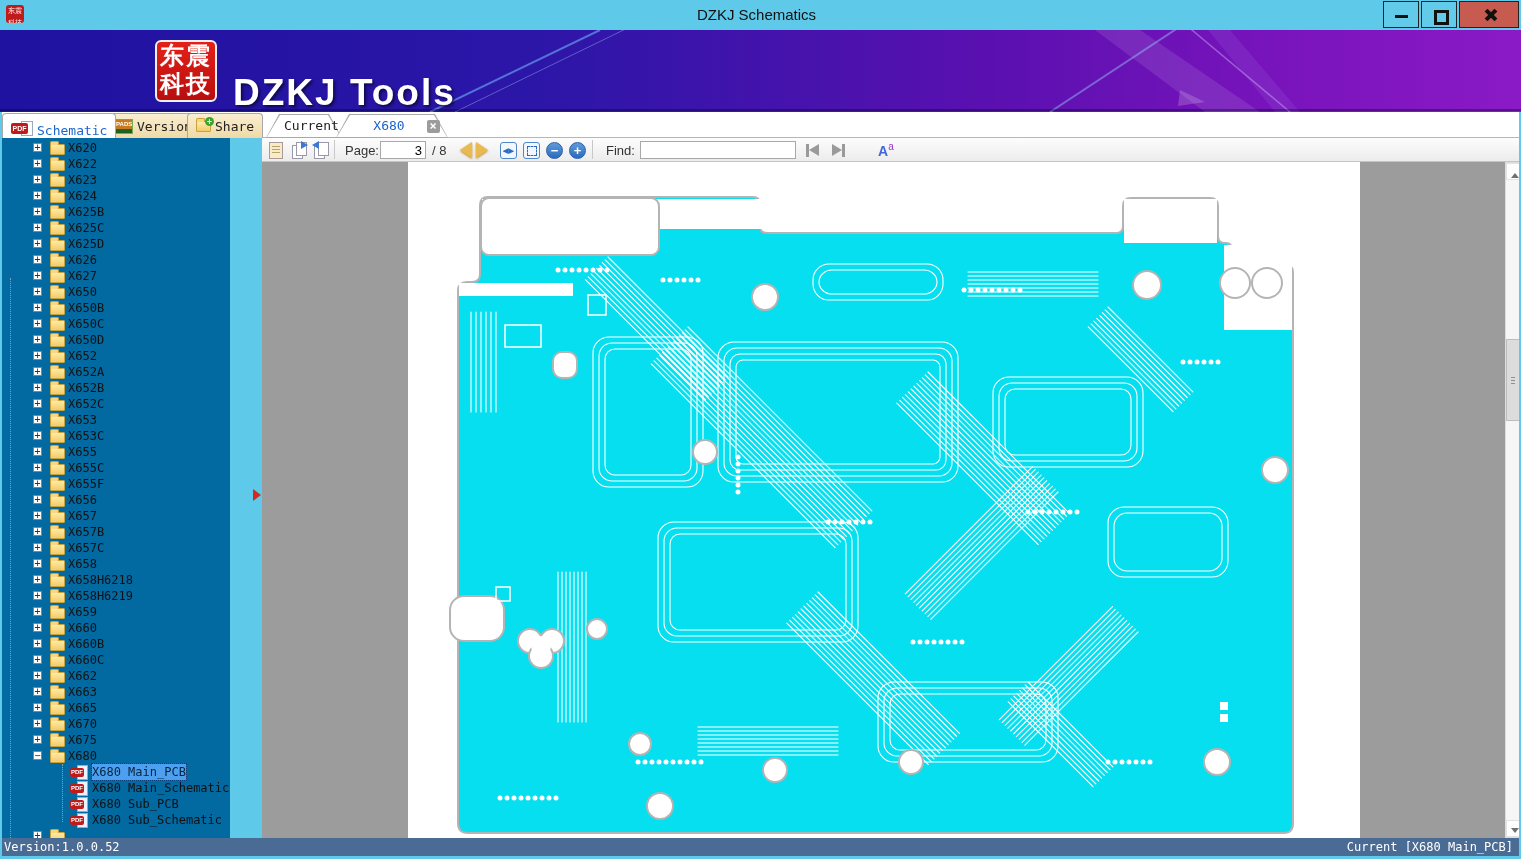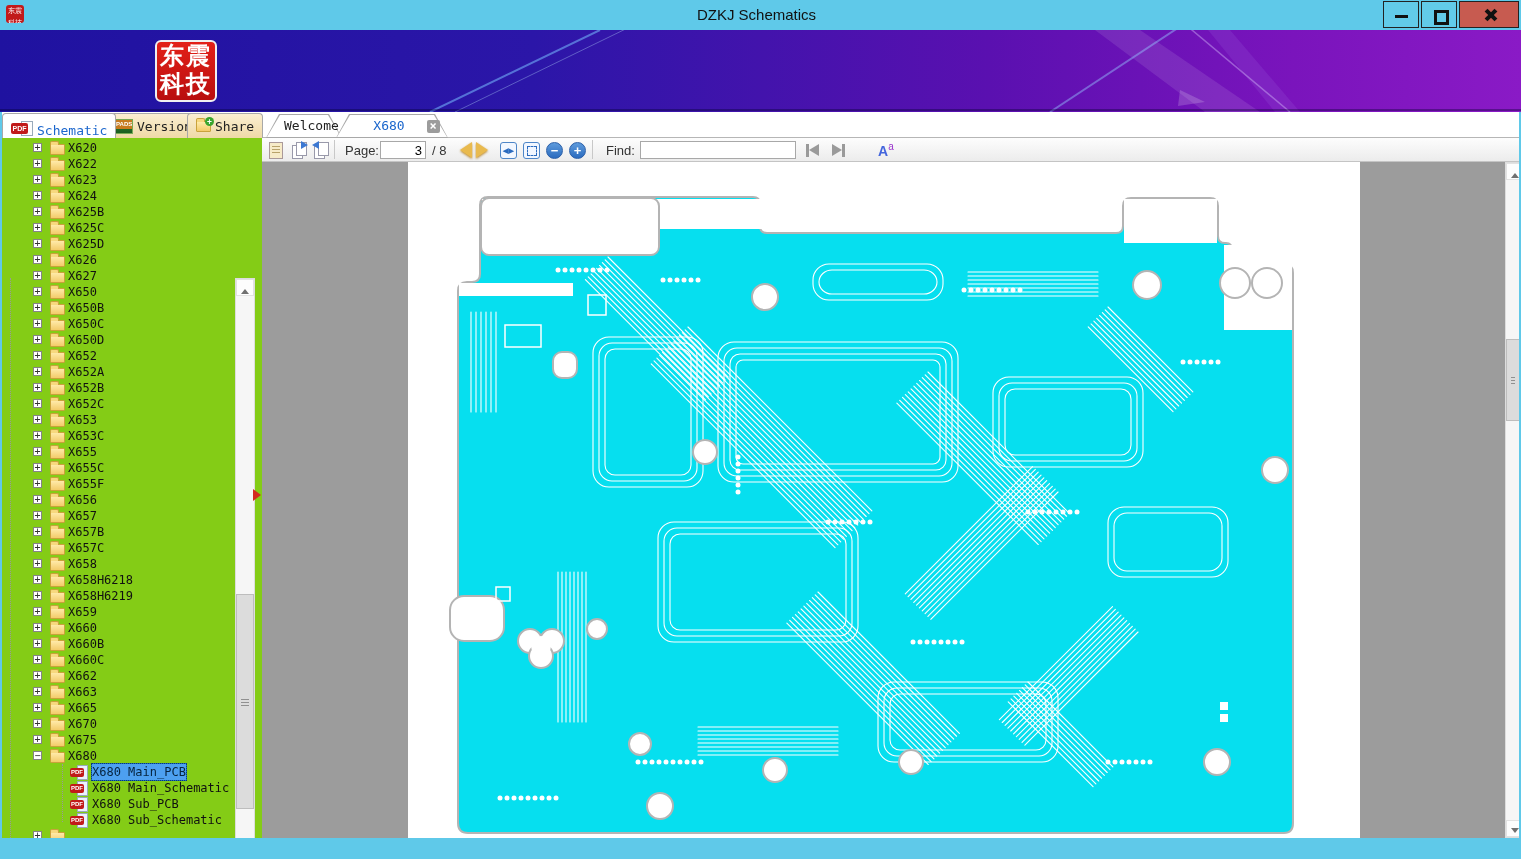--- a/index.html
+++ b/index.html
@@ -79,21 +79,21 @@
             font-size:13px;font-weight:bold;text-align:center;line-height:15px;box-sizing:border-box;border:1px solid #2B5FA8;}
   input.box{border:1px solid #A8A8A8;height:18px;box-sizing:border-box;font-size:13px;font-family:"Liberation Sans",sans-serif;padding:0 3px;background:#fff;}
   .fbook{position:relative;width:15px;height:13px;}
   .fbook .bar{position:absolute;width:3px;height:13px;background:#9A9A9A;}
   .fbook .tri{position:absolute;width:0;height:0;border:6.5px solid transparent;}
   .fbook.prev .bar{left:0;} .fbook.prev .tri{left:3px;border-right:10px solid #9A9A9A;border-left:0;}
   .fbook.next .bar{right:0;} .fbook.next .tri{right:3px;border-left:10px solid #9A9A9A;border-right:0;}
   .case-ic{font-size:14px;color:#4466DD;font-weight:bold;}
   .case-ic sup{color:#9933CC;font-size:10px;font-weight:normal;}
   
-  #tree{position:absolute;left:2px;top:138px;width:260px;height:700px;background:#84cc16;overflow:hidden;
+  #tree{position:absolute;left:2px;top:138px;width:228px;height:700px;background:#0369a1;overflow:hidden;
         font-family:"DejaVu Sans Mono",monospace;font-size:12px;color:#111;}
   #tree-rows{position:absolute;left:0;top:2px;right:30px;}
   .trow{position:relative;height:16px;line-height:16px;white-space:nowrap;}
   .trow .exp{position:absolute;left:31px;top:3px;width:9px;height:9px;border:1px solid #848484;background:#fff;box-sizing:border-box;}
   .trow .exp:before{content:"+";position:absolute;left:0.5px;top:-4px;font-size:10px;color:#333;}
   .trow .exp.minus:before{content:"\2212";}
   .trow .fold{position:absolute;left:48px;top:4px;}
   .trow .lab{position:absolute;left:66px;top:0;}
   .trow .pdfic{position:absolute;left:68px;top:1px;width:18px;height:14px;}
   .trow .pdfic .pg{position:absolute;right:0;top:0;width:9px;height:13px;background:#EAF2FF;border:1px solid #9AB;}
@@ -152,20 +152,21 @@
       <line x1="455" y1="82" x2="640" y2="-8" stroke="rgba(190,230,255,0.35)" stroke-width="1"></line>
       <line x1="1050" y1="82" x2="1190" y2="-10" stroke="rgba(150,200,255,0.45)" stroke-width="2"></line>
       <line x1="1290" y1="82" x2="1180" y2="-10" stroke="rgba(220,200,255,0.4)" stroke-width="1.5"></line>
       <polygon points="1180,60 1205,72 1178,76" fill="rgba(255,255,255,0.18)"></polygon>
       <line x1="0" y1="80" x2="1521" y2="80" stroke="rgba(0,0,40,0.35)" stroke-width="2"></line>
     </svg>
     <div id="logo">
       <div>东震</div>
       <div>科技</div>
     </div>
+    <div id="brand">DZKJ Tools</div>
   </div>
 
   <div id="tabstrip">
     <div class="mode-tab" id="tab-schematic">
       <span class="pdf-ic">
           <span class="pg"></span>
           <span class="bd">PDF</span>
         </span>
       <span>Schematic</span>
     </div>
@@ -177,21 +178,21 @@
     </div>
     <div class="mode-tab" id="tab-share">
       <span class="folder-ic">
           <span class="plus-badge">+</span>
         </span>
       <span>Share</span>
     </div>
     <div class="doc-tab" id="tab-welcome">
       <span class="shape-o"></span>
         <span class="shape-i"></span>
-      <span class="lbl">Welcome</span>
+      <span class="lbl">Current</span>
     </div>
     <div class="doc-tab" id="tab-x680">
       <span class="shape-o"></span>
         <span class="shape-i"></span>
       <span class="lbl">X680 Main_PCB</span>
       <span class="close"></span>
     </div>
   </div>
 
   <div id="toolbar">
@@ -763,16 +764,20 @@
 
   </div>
   <div class="sbar" id="view-sbar">
     <div class="sb-btn sb-up" style="top:0;"></div>
     <div class="sb-thumb" style="top:176px;height:82px;">
         <span class="sb-grip"></span>
       </div>
     <div class="sb-btn sb-dn" style="bottom:0;"></div>
   </div>
 
+  <div id="statusbar">
+    <span id="status-version">Version:1.0.0.52</span>
+    <span id="status-current">Current [X680 Main_PCB]</span>
+  </div>
   <div id="bottom-strip"></div>
   <div class="edge" style="left:0;"></div>
   <div class="edge" style="left:1519px;"></div>
 </div>
 
 </body></html>

